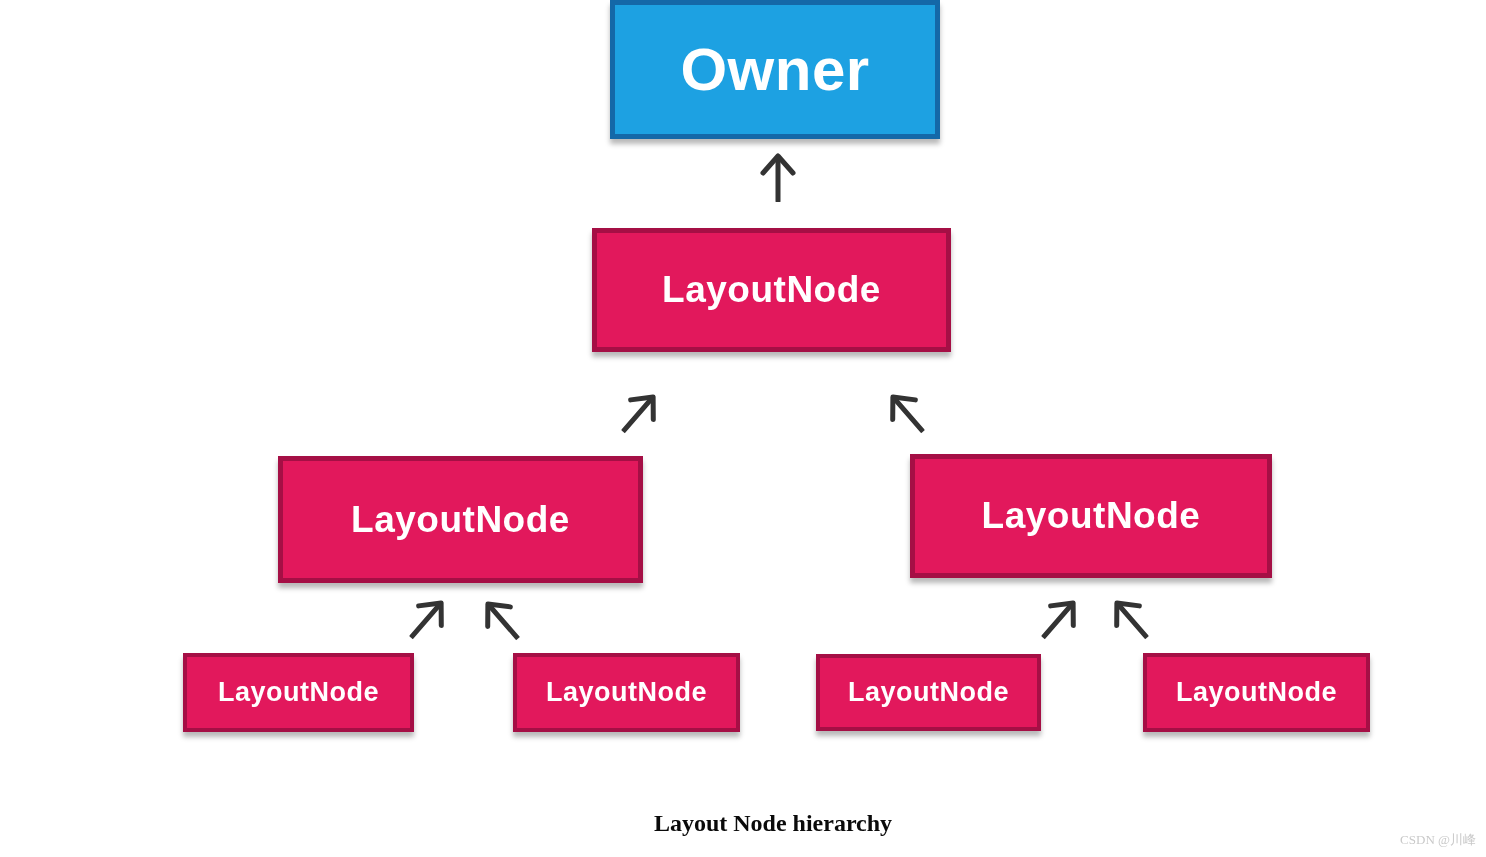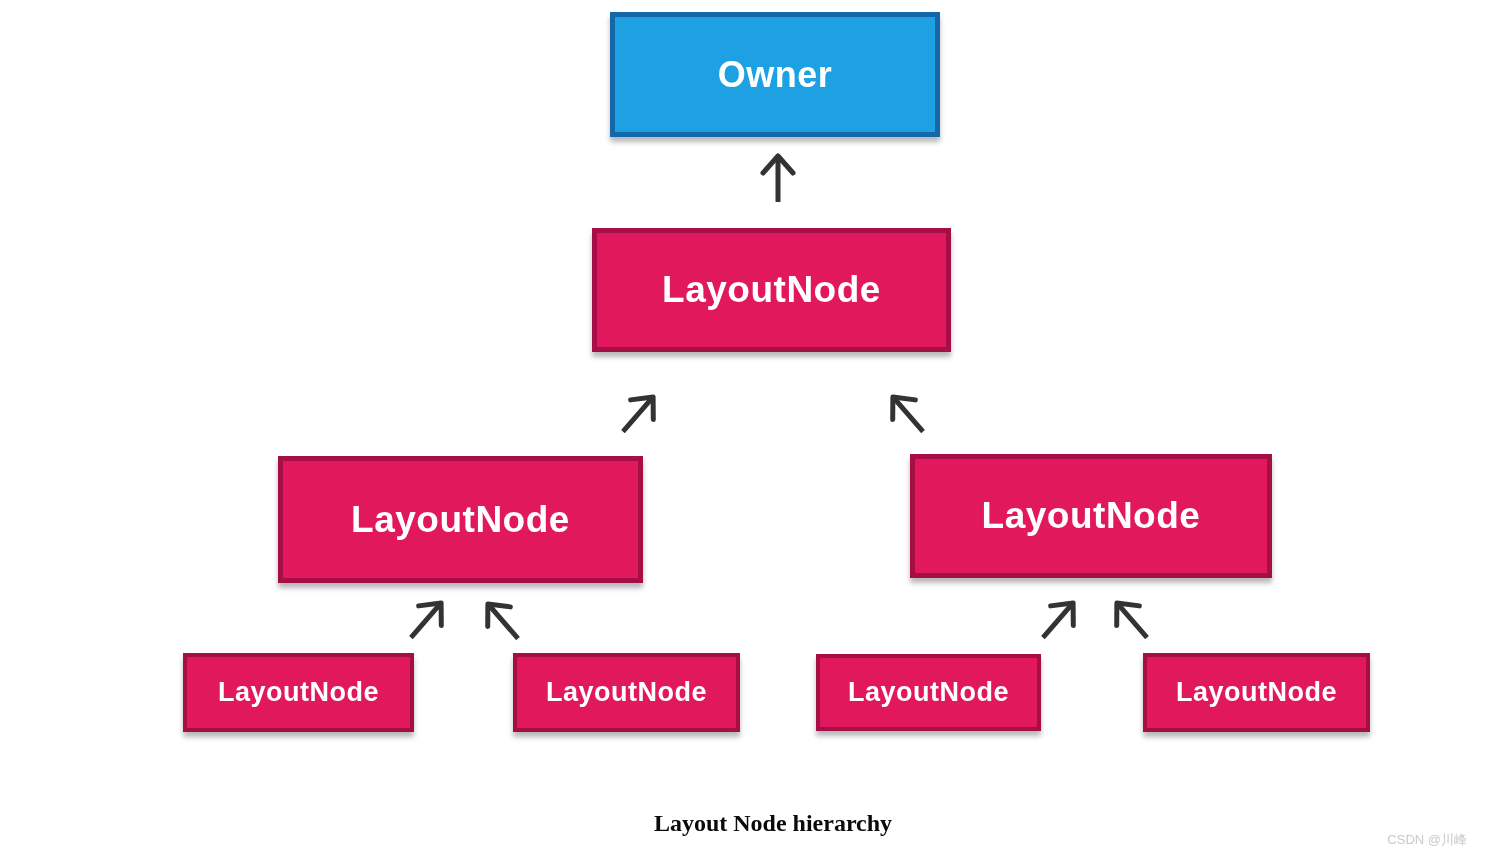--- a/index.html
+++ b/index.html
@@ -24,21 +24,21 @@
   .node-pink {
     background: var(--node-fill, #e2185c);
     border: 5px solid var(--node-border, #a50f45);
     box-shadow: 0 5px 5px rgba(0,0,0,0.28);
   }
   .node-blue {
     background: var(--owner-fill, #1da1e2);
     border: 5px solid var(--owner-border, #1468a8);
     box-shadow: 0 5px 5px rgba(0,0,0,0.28);
   }
-  .owner     { left: 610px; top: 12px;  width: 330px; height: 125px; font-size: 36px; }
+  .owner     { left: 610px; top: 0;  width: 330px; height: 139px; font-size: 60px; }
   .root      { left: 592px; top: 228px; width: 359px; height: 124px; font-size: 37px; }
   .mid-left  { left: 278px; top: 456px; width: 365px; height: 127px; font-size: 37px; }
   .mid-right { left: 910px; top: 454px; width: 362px; height: 124px; font-size: 37px; }
   .leaf      { font-size: 27px; border-width: 4px !important; }
   .leaf-1 { left: 183px;  top: 653px; width: 231px; height: 79px; }
   .leaf-2 { left: 513px;  top: 653px; width: 227px; height: 79px; }
   .leaf-3 { left: 816px;  top: 654px; width: 225px; height: 77px; }
   .leaf-4 { left: 1143px; top: 653px; width: 227px; height: 79px; }
 
   .arrow {
@@ -70,25 +70,25 @@
     top: 810px;
     transform: translateX(-50%);
     font-family: "Liberation Serif", serif;
     font-weight: 700;
     font-size: 24px;
     color: var(--caption-text, #0a0a0a);
     white-space: nowrap;
   }
   .watermark {
     position: absolute;
-    right: 19px;
+    right: 10px;
     bottom: 8px;
     font-size: 13px;
     color: var(--watermark-text, #c9c9c9);
-    font-family: Liberation Sans, sans-serif;
+    font-family: Liberation Serif, serif;
   }
 </style>
 </head>
 <body>
 
 <div class="canvas">
 
   <div class="node node-blue owner">
     <span>Owner</span>
   </div>

